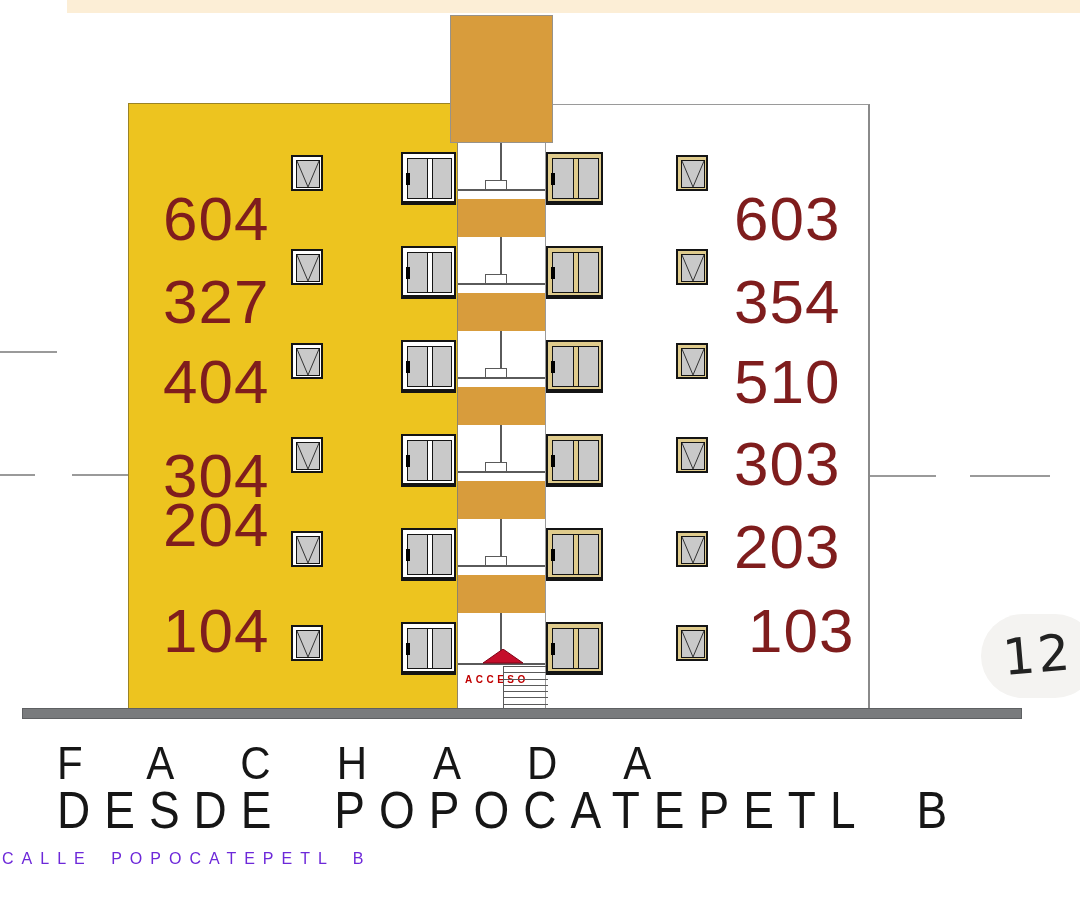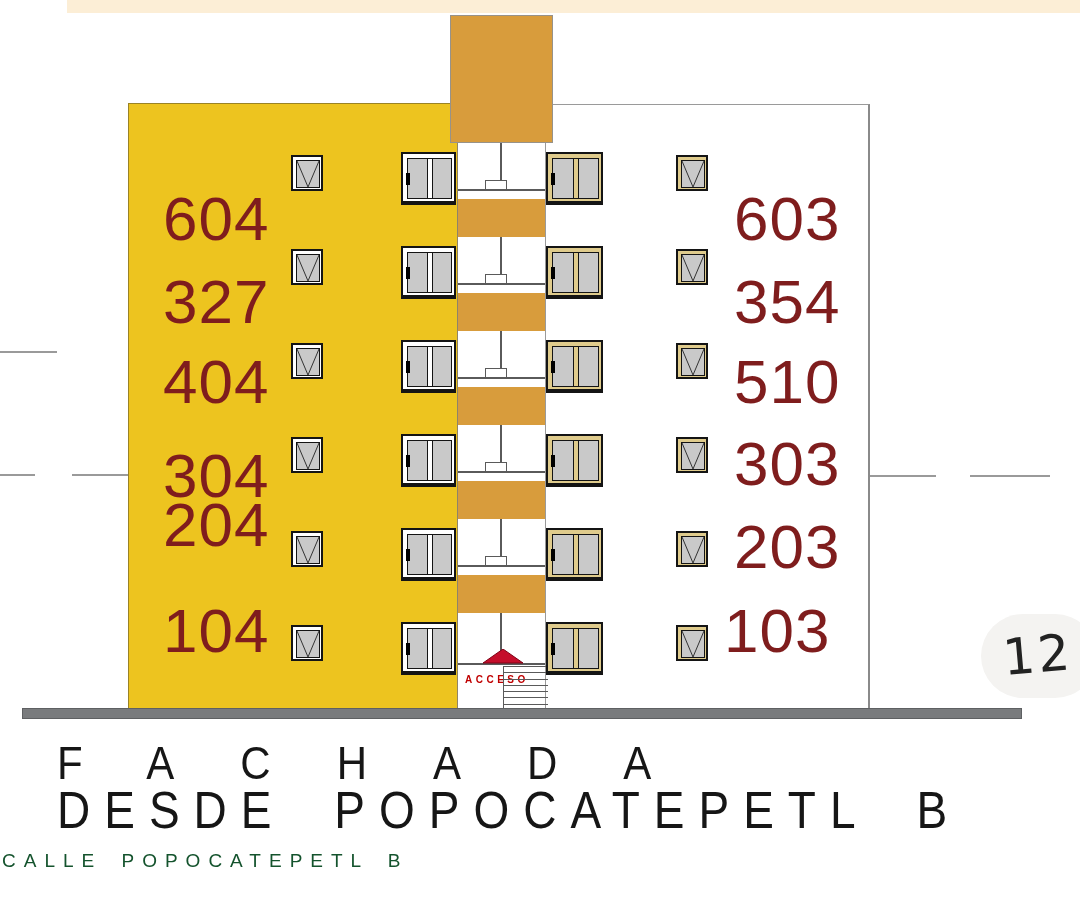--- a/index.html
+++ b/index.html
@@ -49,21 +49,21 @@
 
   
   .ground{left:22px;top:708px;width:1000px;height:11px;background:#797B7D;border:1px solid #5E6062;}
   .ref{position:absolute;height:2px;background:#9a9a9a;}
 
   
   .title1{left:57px;top:736px;font-size:42px;color:#161616;letter-spacing:66px;white-space:nowrap;
           transform:scaleY(1.12);transform-origin:top left;}
   .title2{left:57px;top:780px;font-size:46px;color:#161616;letter-spacing:14px;word-spacing:22px;white-space:nowrap;
           transform:scaleY(1.12);transform-origin:top left;}
-  .street{left:2px;top:850px;font-size:19px;color:#14532d;letter-spacing:8px;word-spacing:6px;white-space:nowrap;font-weight:500;}
+  .street{left:2px;top:850px;font-size:16px;color:#6d28d9;letter-spacing:8px;word-spacing:6px;white-space:nowrap;font-weight:500;}
 
   
   .badge{left:981px;top:614px;width:116px;height:84px;background:#F4F3F1;border-radius:42px;}
   .badge span{position:absolute;left:22px;top:12px;font-family:"DejaVu Sans",sans-serif;font-size:50px;
               color:#222;transform:rotate(-5deg);letter-spacing:3px;}
 </style>
 </head>
 <body>
 
 <div id="stage">
@@ -303,21 +303,21 @@
       <div class="abs unit" style="left: 734px; top: 188px;">603</div>
       <div class="abs unit" style="left: 163px; top: 271px;">327</div>
       <div class="abs unit" style="left: 734px; top: 271px;">354</div>
       <div class="abs unit" style="left: 163px; top: 351px;">404</div>
       <div class="abs unit" style="left: 734px; top: 351px;">510</div>
       <div class="abs unit" style="left: 163px; top: 445px;">304</div>
       <div class="abs unit" style="left: 734px; top: 433px;">303</div>
       <div class="abs unit" style="left: 163px; top: 494px;">204</div>
       <div class="abs unit" style="left: 734px; top: 516px;">203</div>
       <div class="abs unit" style="left: 163px; top: 600px;">104</div>
-      <div class="abs unit" style="left: 724px; top: 600px; text-align: center;">103</div>
+      <div class="abs unit" style="left: 748px; top: 600px; text-align: center;">103</div>
     </div>
 
   <div class="abs ground"></div>
 
   <div class="abs title1">FACHADA</div>
   <div class="abs title2">DESDE POPOCATEPETL B</div>
   <div class="abs street">CALLE POPOCATEPETL B</div>
 
   <div class="abs badge">
     <span>12</span>

